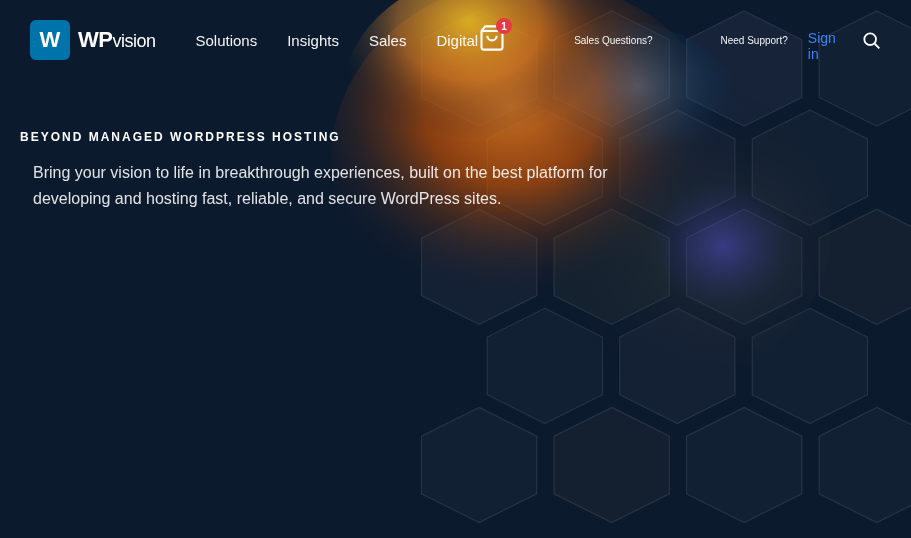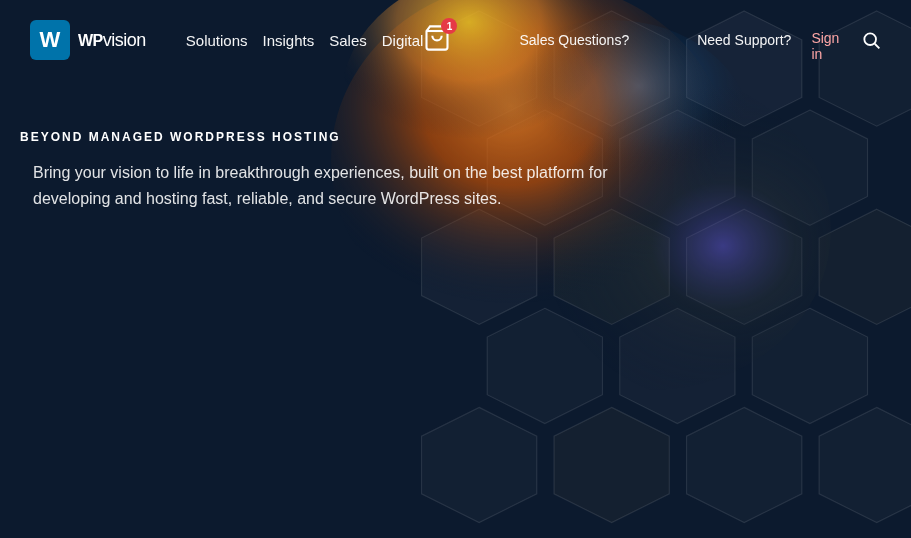--- a/index.html
+++ b/index.html
@@ -38,37 +38,37 @@
       flex-shrink: 0;
     }
 
     .logo-text {
       display: flex;
       align-items: baseline;
       gap: 0;
     }
 
     .logo-wp {
-      font-size: 16px;
+      font-size: 22px;
       font-weight: 900;
       color: #fff;
       letter-spacing: -0.5px;
     }
 
     .logo-engine {
       font-size: 18px;
       font-weight: 400;
       color: #fff;
       letter-spacing: -0.5px;
     }
 
     nav {
       display: flex;
       align-items: center;
-      gap: 15px;
+      gap: 30px;
       flex: 1;
     }
 
     nav a {
       color: #fff;
       text-decoration: none;
       font-size: 15px;
       font-weight: 500;
       opacity: 0.95;
       cursor: pointer;
@@ -106,30 +106,30 @@
       height: 16px;
       border-radius: 50%;
       display: flex;
       align-items: center;
       justify-content: center;
     }
 
     .header-link {
       color: #fff;
       text-decoration: none;
-      font-size: 14px;
+      font-size: 10px;
       font-weight: 500;
       cursor: pointer;
       white-space: nowrap;
       opacity: 0.95;
       margin-left: 48px;
     }
 
     .signin-link {
-      color: #fca5a5;
+      color: #3b82f6;
       text-decoration: none;
       font-size: 14px;
       font-weight: 500;
       cursor: pointer;
       margin-top: 12px;
     }
 
     .search-btn {
       cursor: pointer;
       display: flex;

